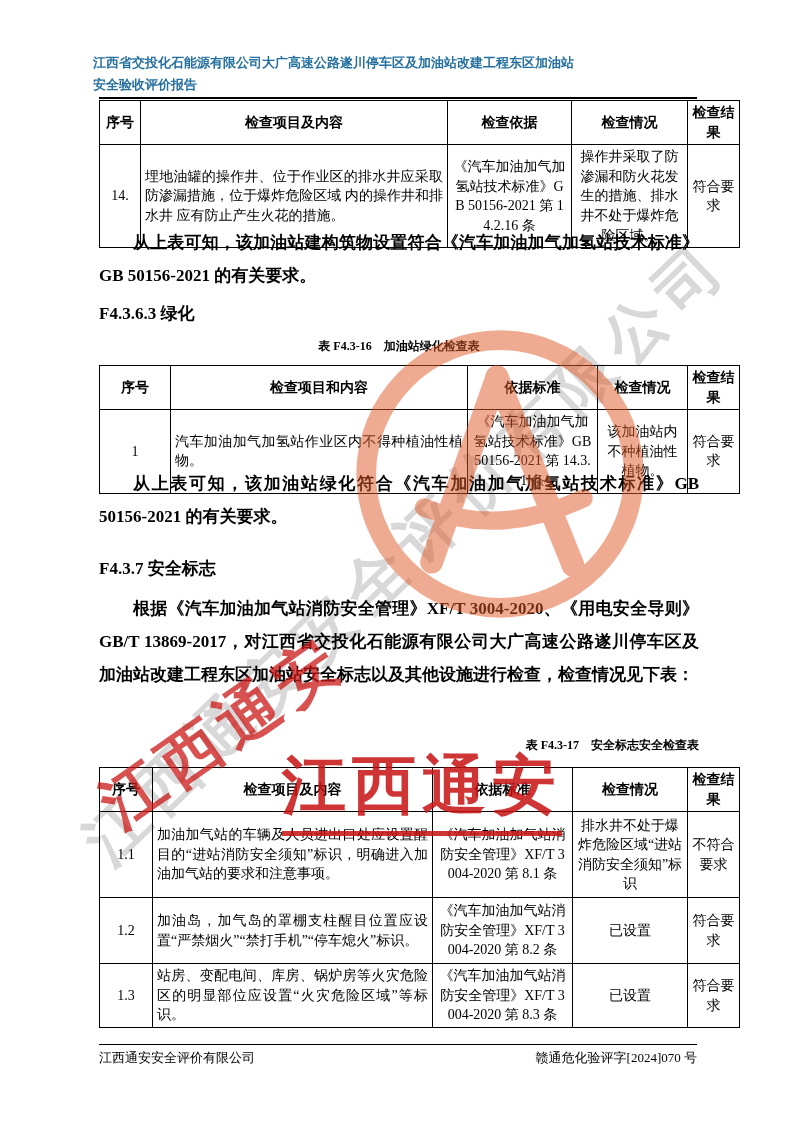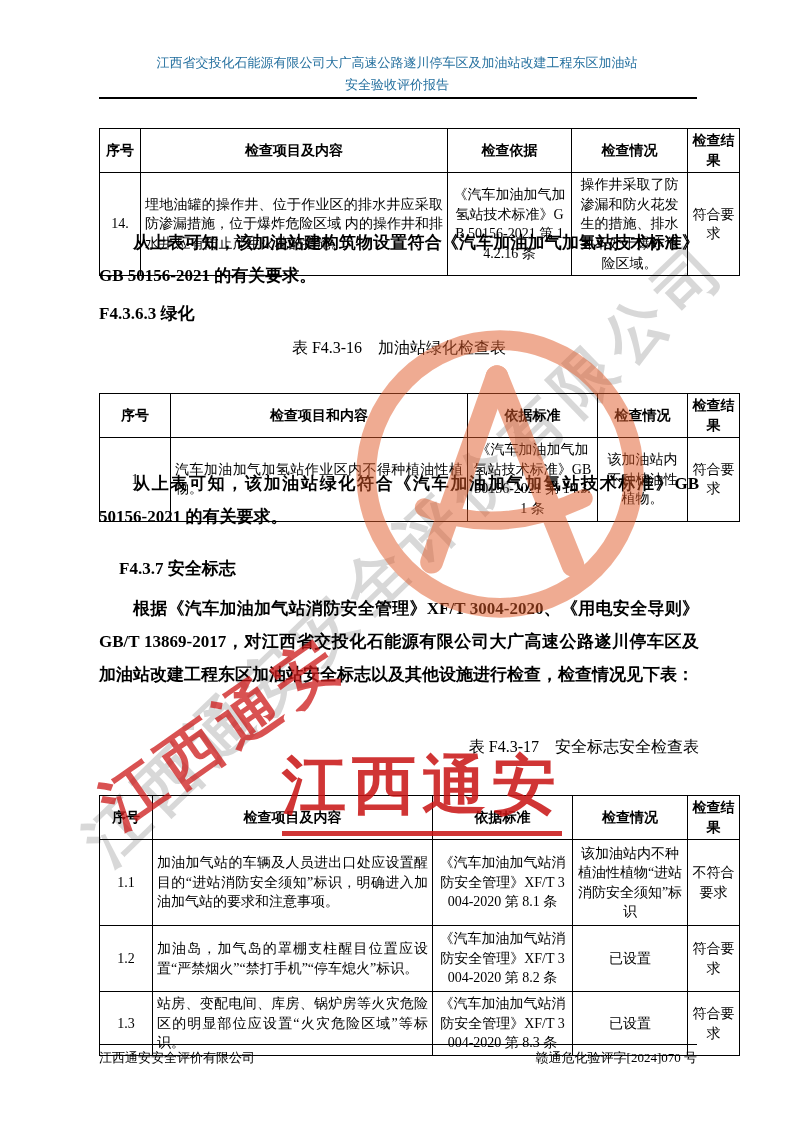--- a/index.html
+++ b/index.html
@@ -10,48 +10,47 @@
     background: #ffffff;
     font-family: "Liberation Serif", "DejaVu Serif", serif;
     color: #000;
     overflow: hidden;
   }
   .layer-behind { position:absolute; inset:0; z-index:0; pointer-events:none; }
   .layer-content { position:absolute; inset:0; z-index:1; }
   .layer-above { position:absolute; inset:0; z-index:2; pointer-events:none; }
 
   .doc-header {
-    position:absolute; left:80px; top:52px; width:634px;
-    text-align:center; color:#25709f; font-weight:normal;
+    position:absolute; left:93px; top:52px; width:634px;
+    color:#25709f; font-weight:bold;
     font-size:13px; line-height:22px;
   }
   .header-rule { position:absolute; left:99px; top:97px; width:598px; border-top:2px solid #000; }
 
   .para {
     position:absolute; left:99px; width:600px;
     font-size:17px; line-height:33px; text-align:justify; text-indent:2em;font-weight:bold;
   }
   .para1 { top:226px; }
   .para2 { top:467px; }
   .para3 { top:592px; }
 
   .heading { position:absolute; left:99px; font-size:17px; font-weight:bold; }
   .heading1 { top:302px; }
-  .heading2 { top:557px;margin-left:20px; }
-
-  .caption { position:absolute; left:99px; width:600px; text-align:center; font-size:16px; }
+  .heading2 { top:557px; }
+
+  .caption { position:absolute; left:99px; width:600px; text-align:center; font-size:12px;font-weight:bold; }
   .caption1 { top:338px; }
   .caption2 { top:737px;text-align:right; }
 
   table.doc-table {
     position:absolute; left:99px; width:640px;
     border-collapse:collapse; table-layout:fixed;
     font-size:14px; line-height:1.4;
     border:1.5px solid #000;
-    margin-top:28px;
   }
   .doc-table th, .doc-table td {
     border:1px solid #000; padding:2px 4px;
     text-align:center; vertical-align:middle;
     word-break:break-all; overflow:hidden;
   }
   .doc-table th { font-weight:bold; }
   .doc-table td.item-cell { text-align:justify; }
   .t1 { top:100px; }
   .t2 { top:365px; }
@@ -189,21 +188,21 @@
         <th>序号</th>
         <th>检查项目及内容</th>
         <th>依据标准</th>
         <th>检查情况</th>
         <th>检查结果</th>
       </tr>
       <tr class="r1">
         <td>1.1</td>
         <td class="item-cell">加油加气站的车辆及人员进出口处应设置醒目的“进站消防安全须知”标识，明确进入加油加气站的要求和注意事项。</td>
         <td>《汽车加油加气站消防安全管理》XF/T 3004-2020 第 8.1 条</td>
-        <td>该加油站内不种植油性植物“进站消防安全须知”标识</td>
+        <td>排水井不处于爆炸危险区域“进站消防安全须知”标识</td>
         <td>不符合要求</td>
       </tr>
       <tr class="r2">
         <td>1.2</td>
         <td class="item-cell">加油岛，加气岛的罩棚支柱醒目位置应设置“严禁烟火”“禁打手机”“停车熄火”标识。</td>
         <td>《汽车加油加气站消防安全管理》XF/T 3004-2020 第 8.2 条</td>
         <td>已设置</td>
         <td>符合要求</td>
       </tr>
       <tr class="r3">

